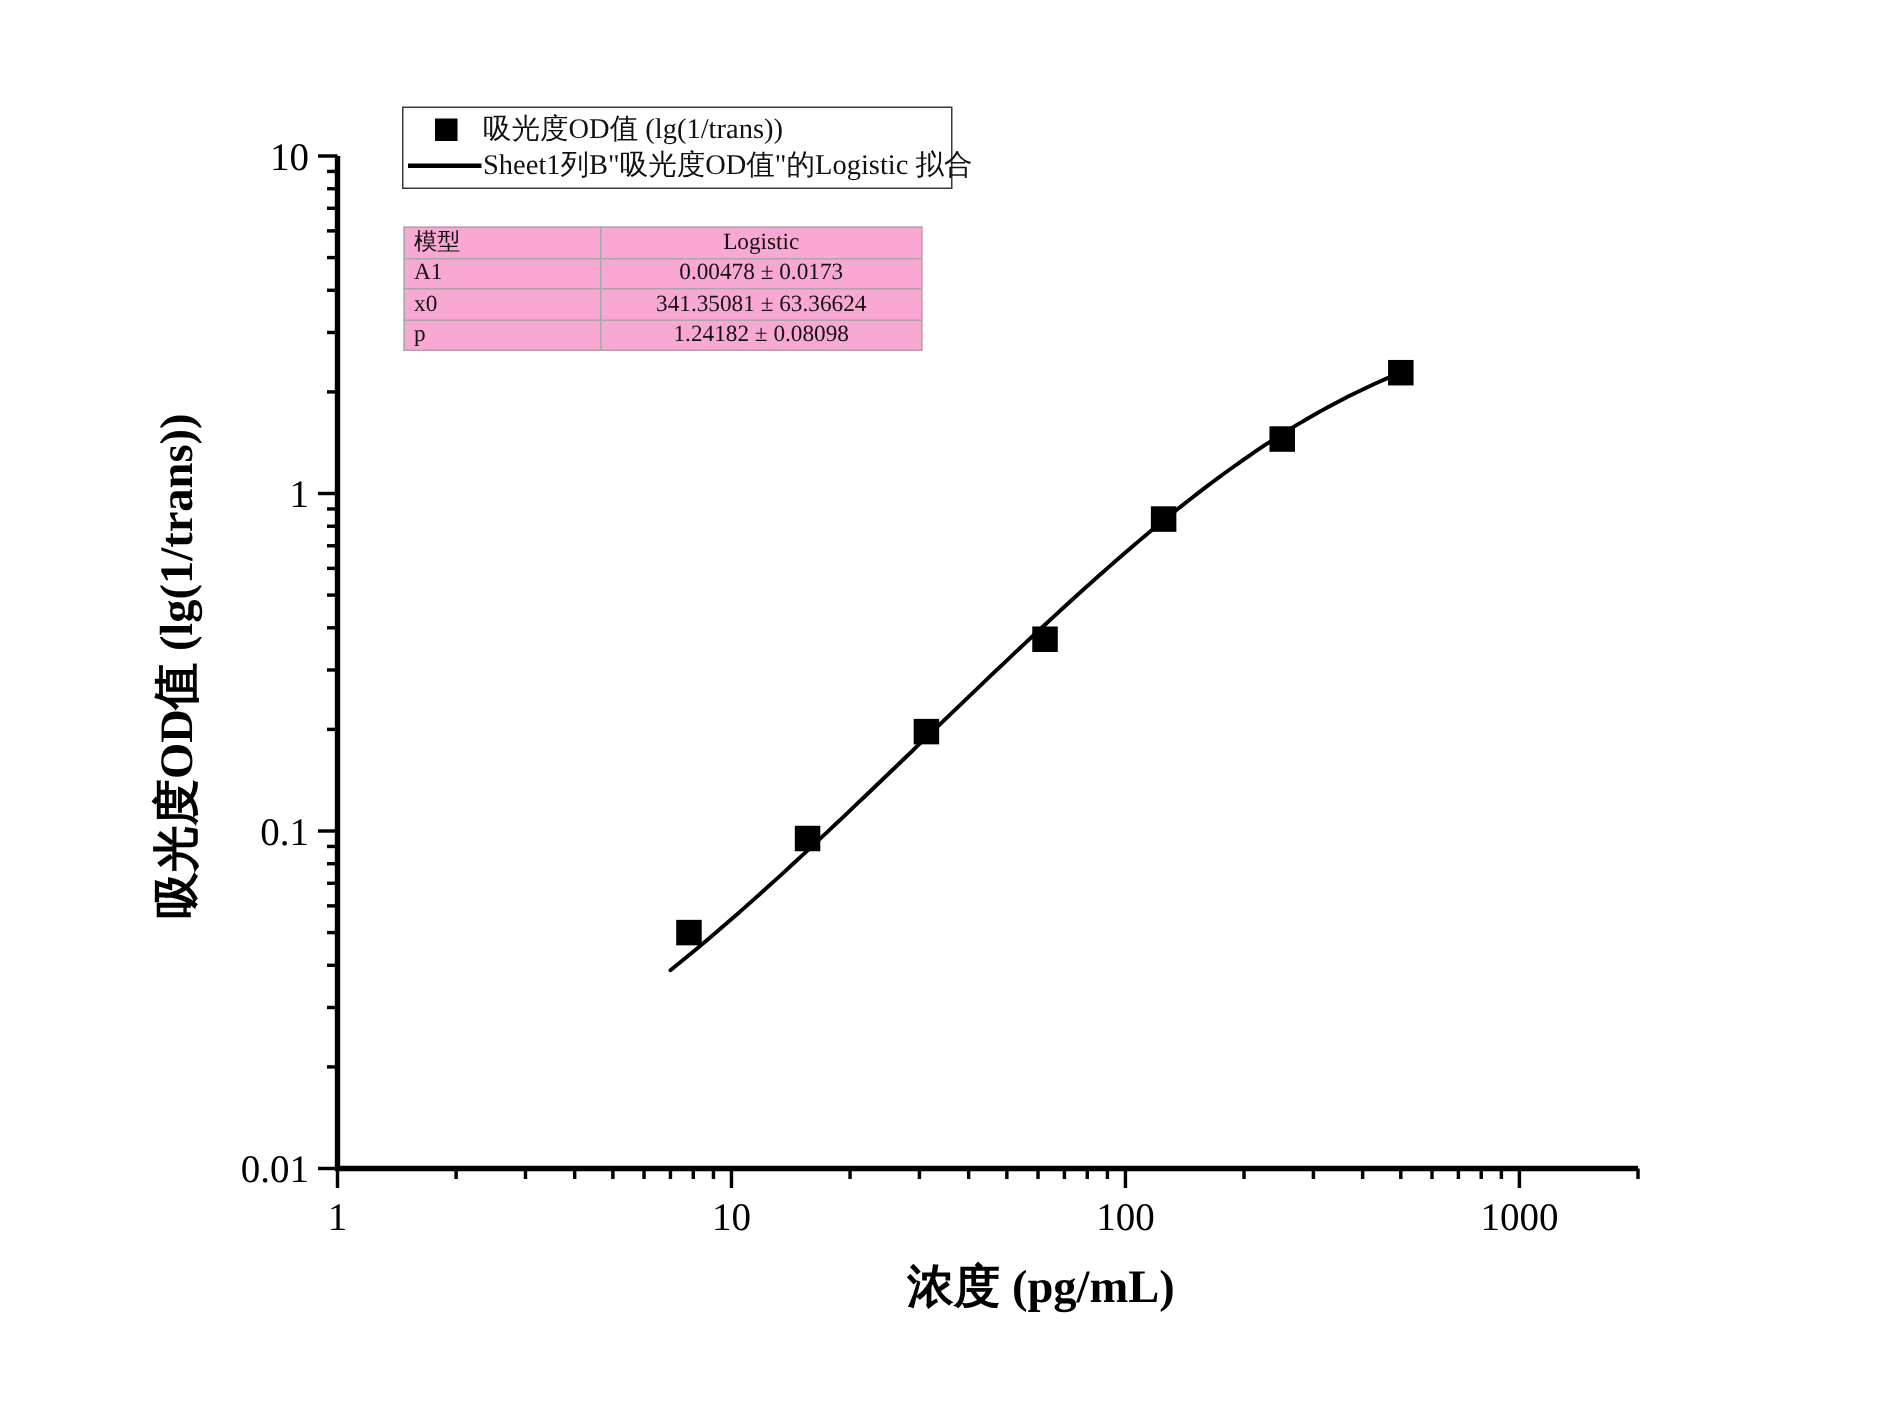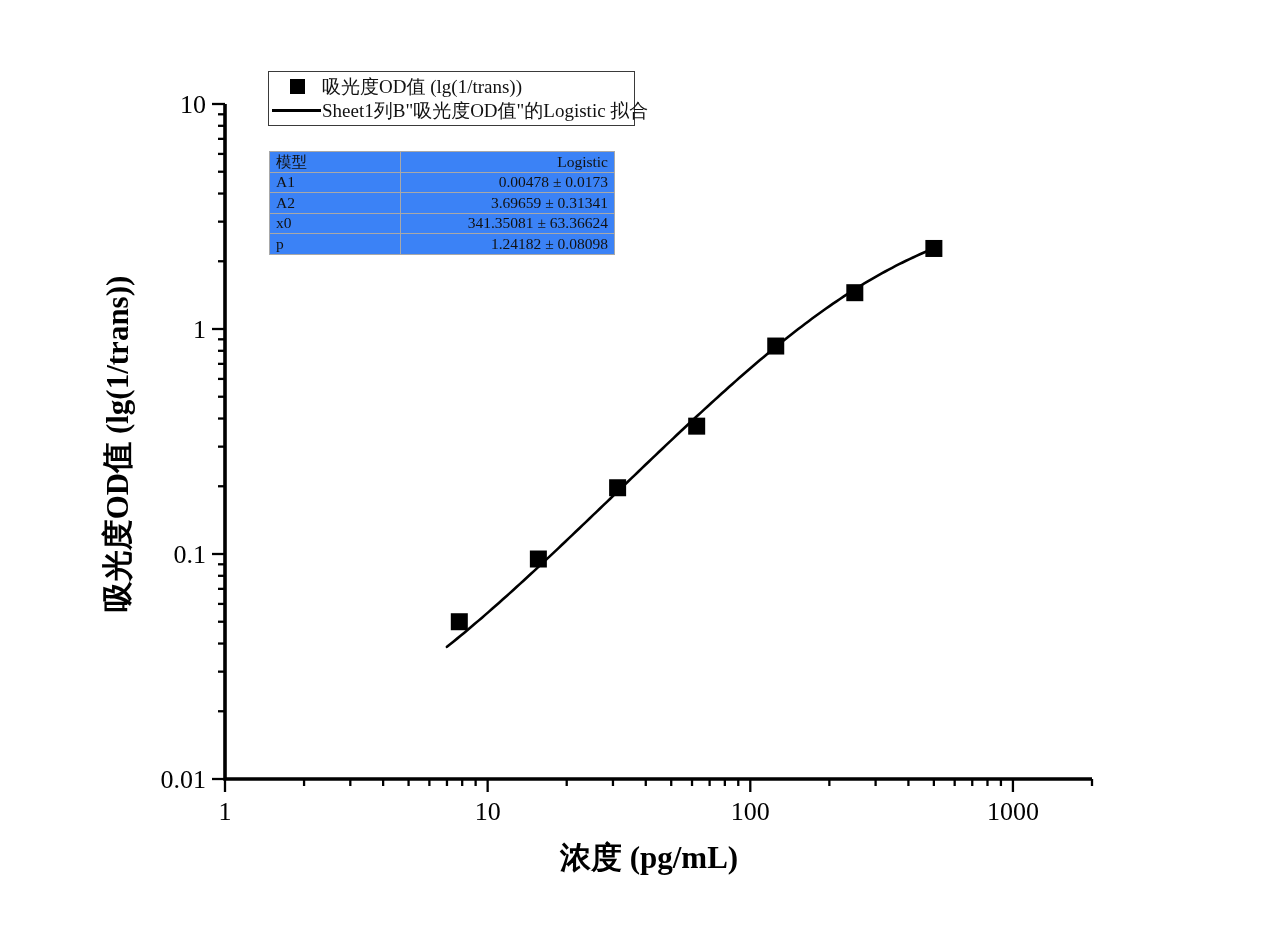--- a/index.html
+++ b/index.html
@@ -22,38 +22,38 @@
   .lg-marker{
     display:inline-block;width:15px;height:15px;background:#000;
     margin-left:21px;margin-right:17px;flex:0 0 auto;
   }
   .lg-line{
     display:inline-block;width:49px;height:2.6px;background:#000;
     margin-left:3px;margin-right:1px;flex:0 0 auto;
   }
   table.fit-table{
     position:absolute;left:269px;top:151px;width:346px;
-    border-collapse:collapse;background:#3b82f6;
+    border-collapse:collapse;background:#f9a8d4;
     border:1.4px solid #6f6f6f;
     font-size:15.5px;table-layout:fixed;
   }
   table.fit-table td{
     border:1px solid #a8a8a8;
     height:19.5px;padding:0 6px;line-height:1.05;
     overflow:hidden;white-space:nowrap;
   }
   table.fit-table td.param{width:118px;text-align:left;}
-  table.fit-table td.value{text-align:right;}
+  table.fit-table td.value{text-align:center;}
   .y-axis-title{
     position:absolute;left:118px;top:444px;
     transform:translate(-50%,-50%) rotate(-90deg);
     font-size:31px;font-weight:bold;white-space:nowrap;color:#000;
   }
   .x-axis-title{
-    position:absolute;left:649px;top:858px;
+    position:absolute;left:694px;top:858px;
     transform:translate(-50%,-50%);
     font-size:31px;font-weight:bold;white-space:nowrap;color:#000;text-align:center;
   }
 </style>
 </head>
 <body>
 
 <div class="canvas">
 
   <svg id="plot" width="1265" height="936">
@@ -151,24 +151,20 @@
     <tbody id="fit-tbody">
         <tr>
           <td class="param">模型</td>
           <td class="value">Logistic</td>
         </tr>
         <tr>
           <td class="param">A1</td>
           <td class="value">0.00478 ± 0.0173</td>
         </tr>
         <tr>
-          <td class="param">A2</td>
-          <td class="value">3.69659 ± 0.31341</td>
-        </tr>
-        <tr>
           <td class="param">x0</td>
           <td class="value">341.35081 ± 63.36624</td>
         </tr>
         <tr>
           <td class="param">p</td>
           <td class="value">1.24182 ± 0.08098</td>
         </tr>
       </tbody>
   </table>
 

